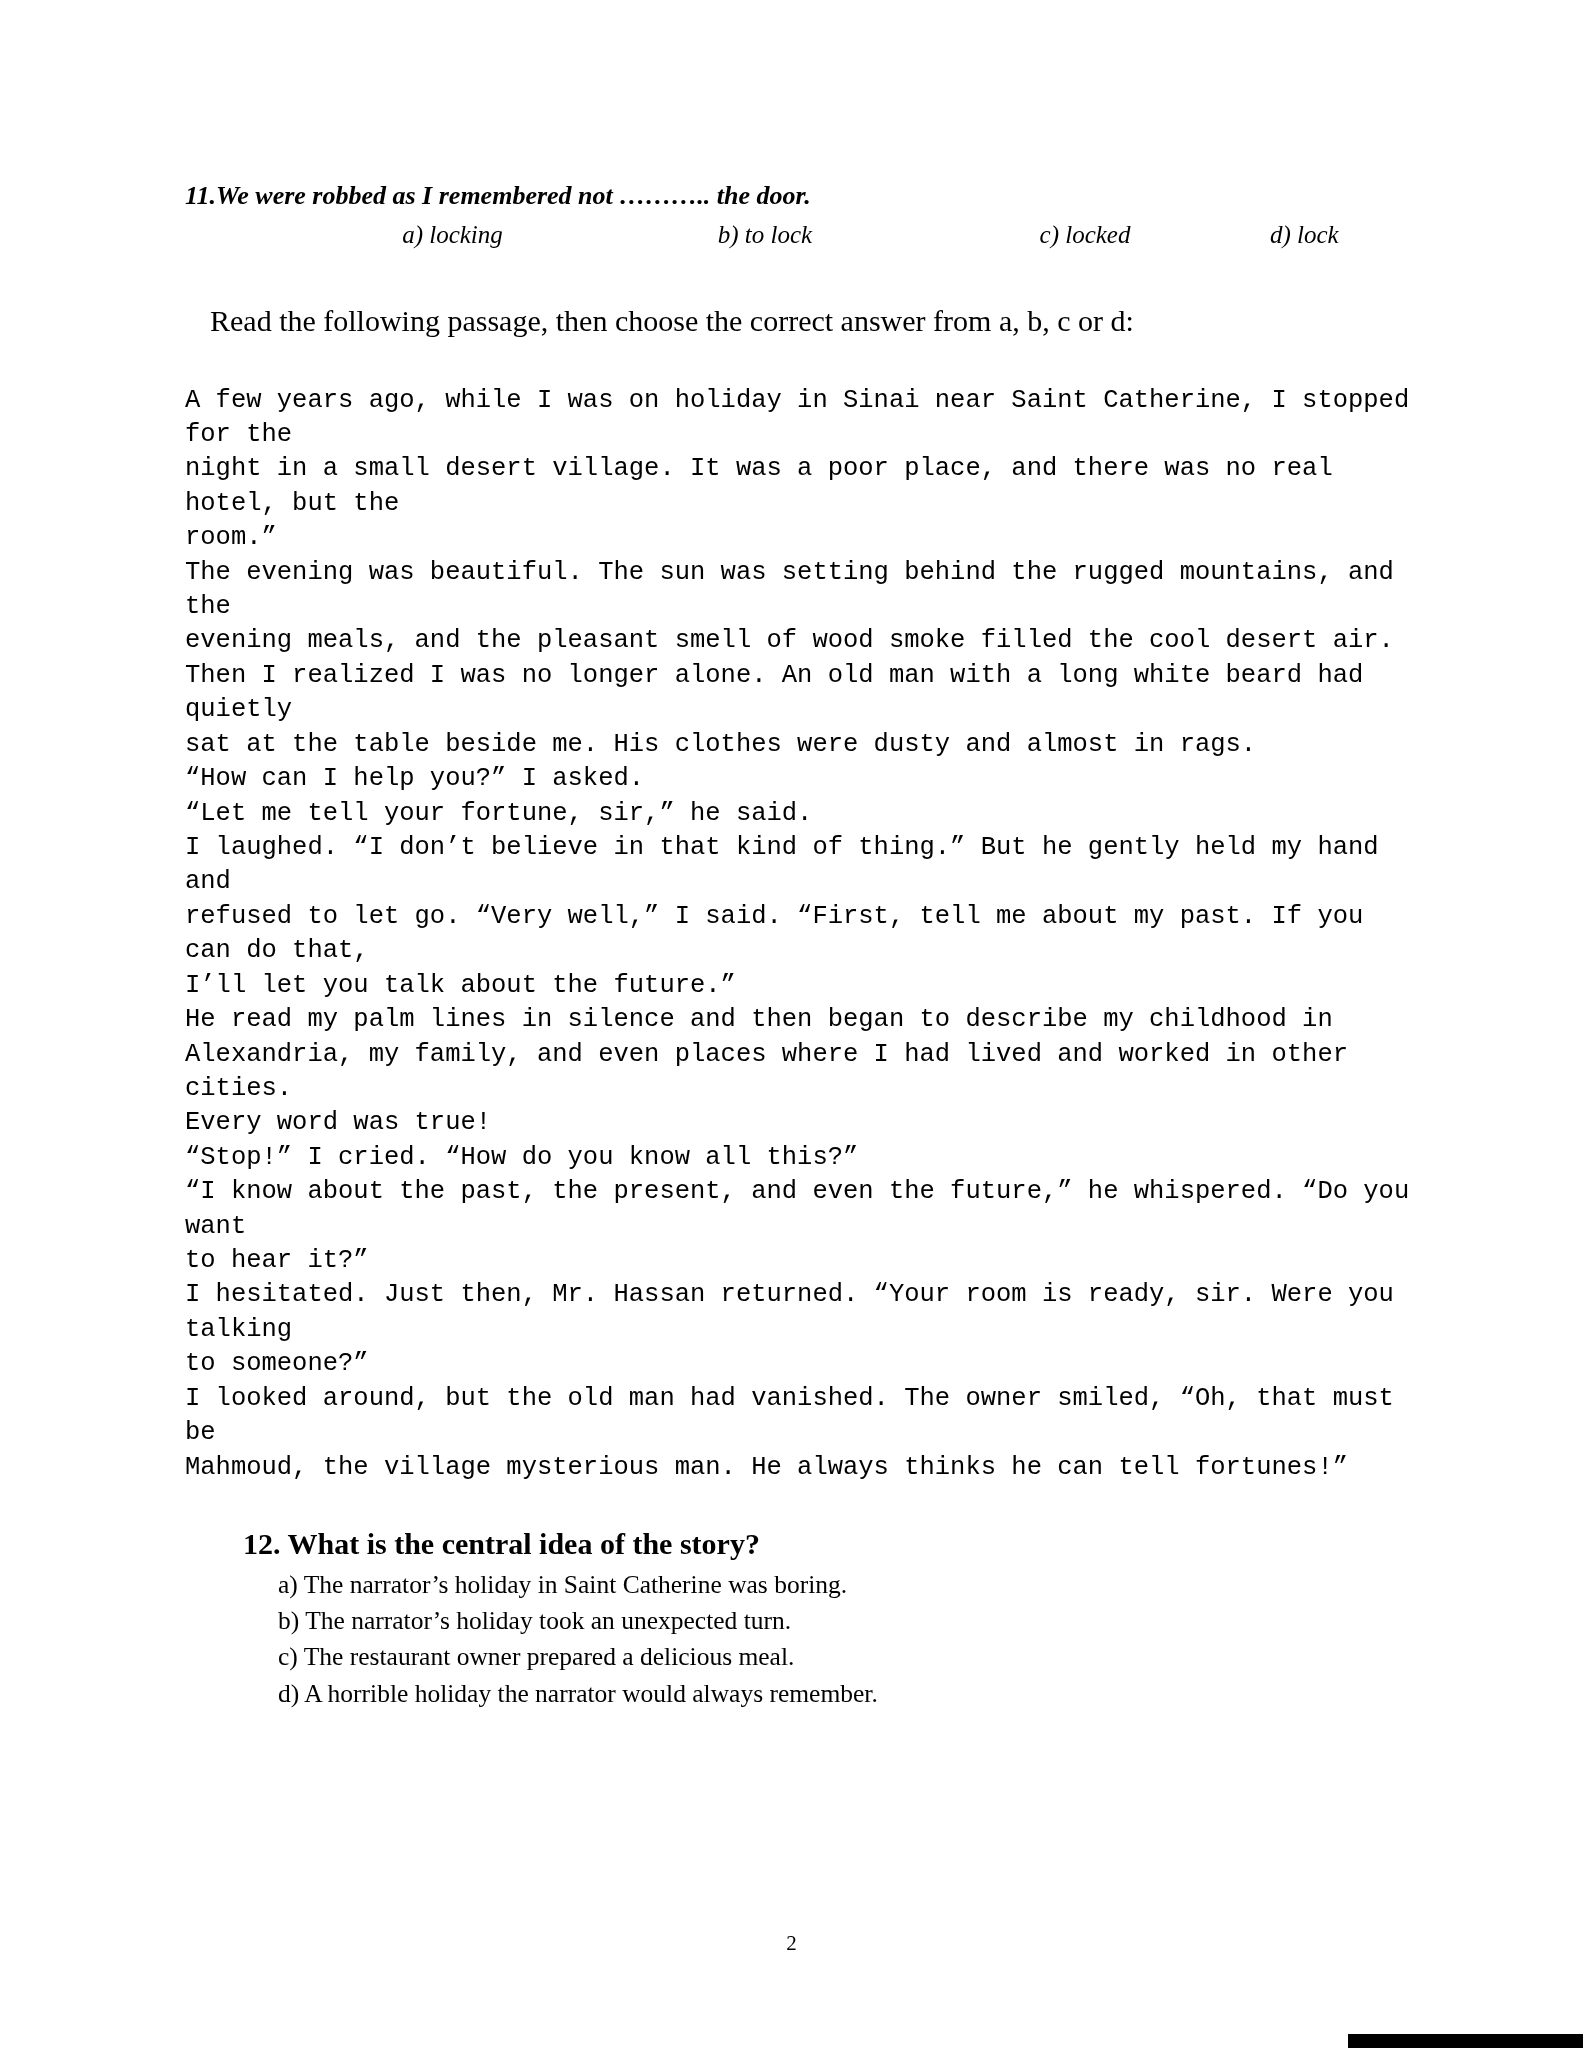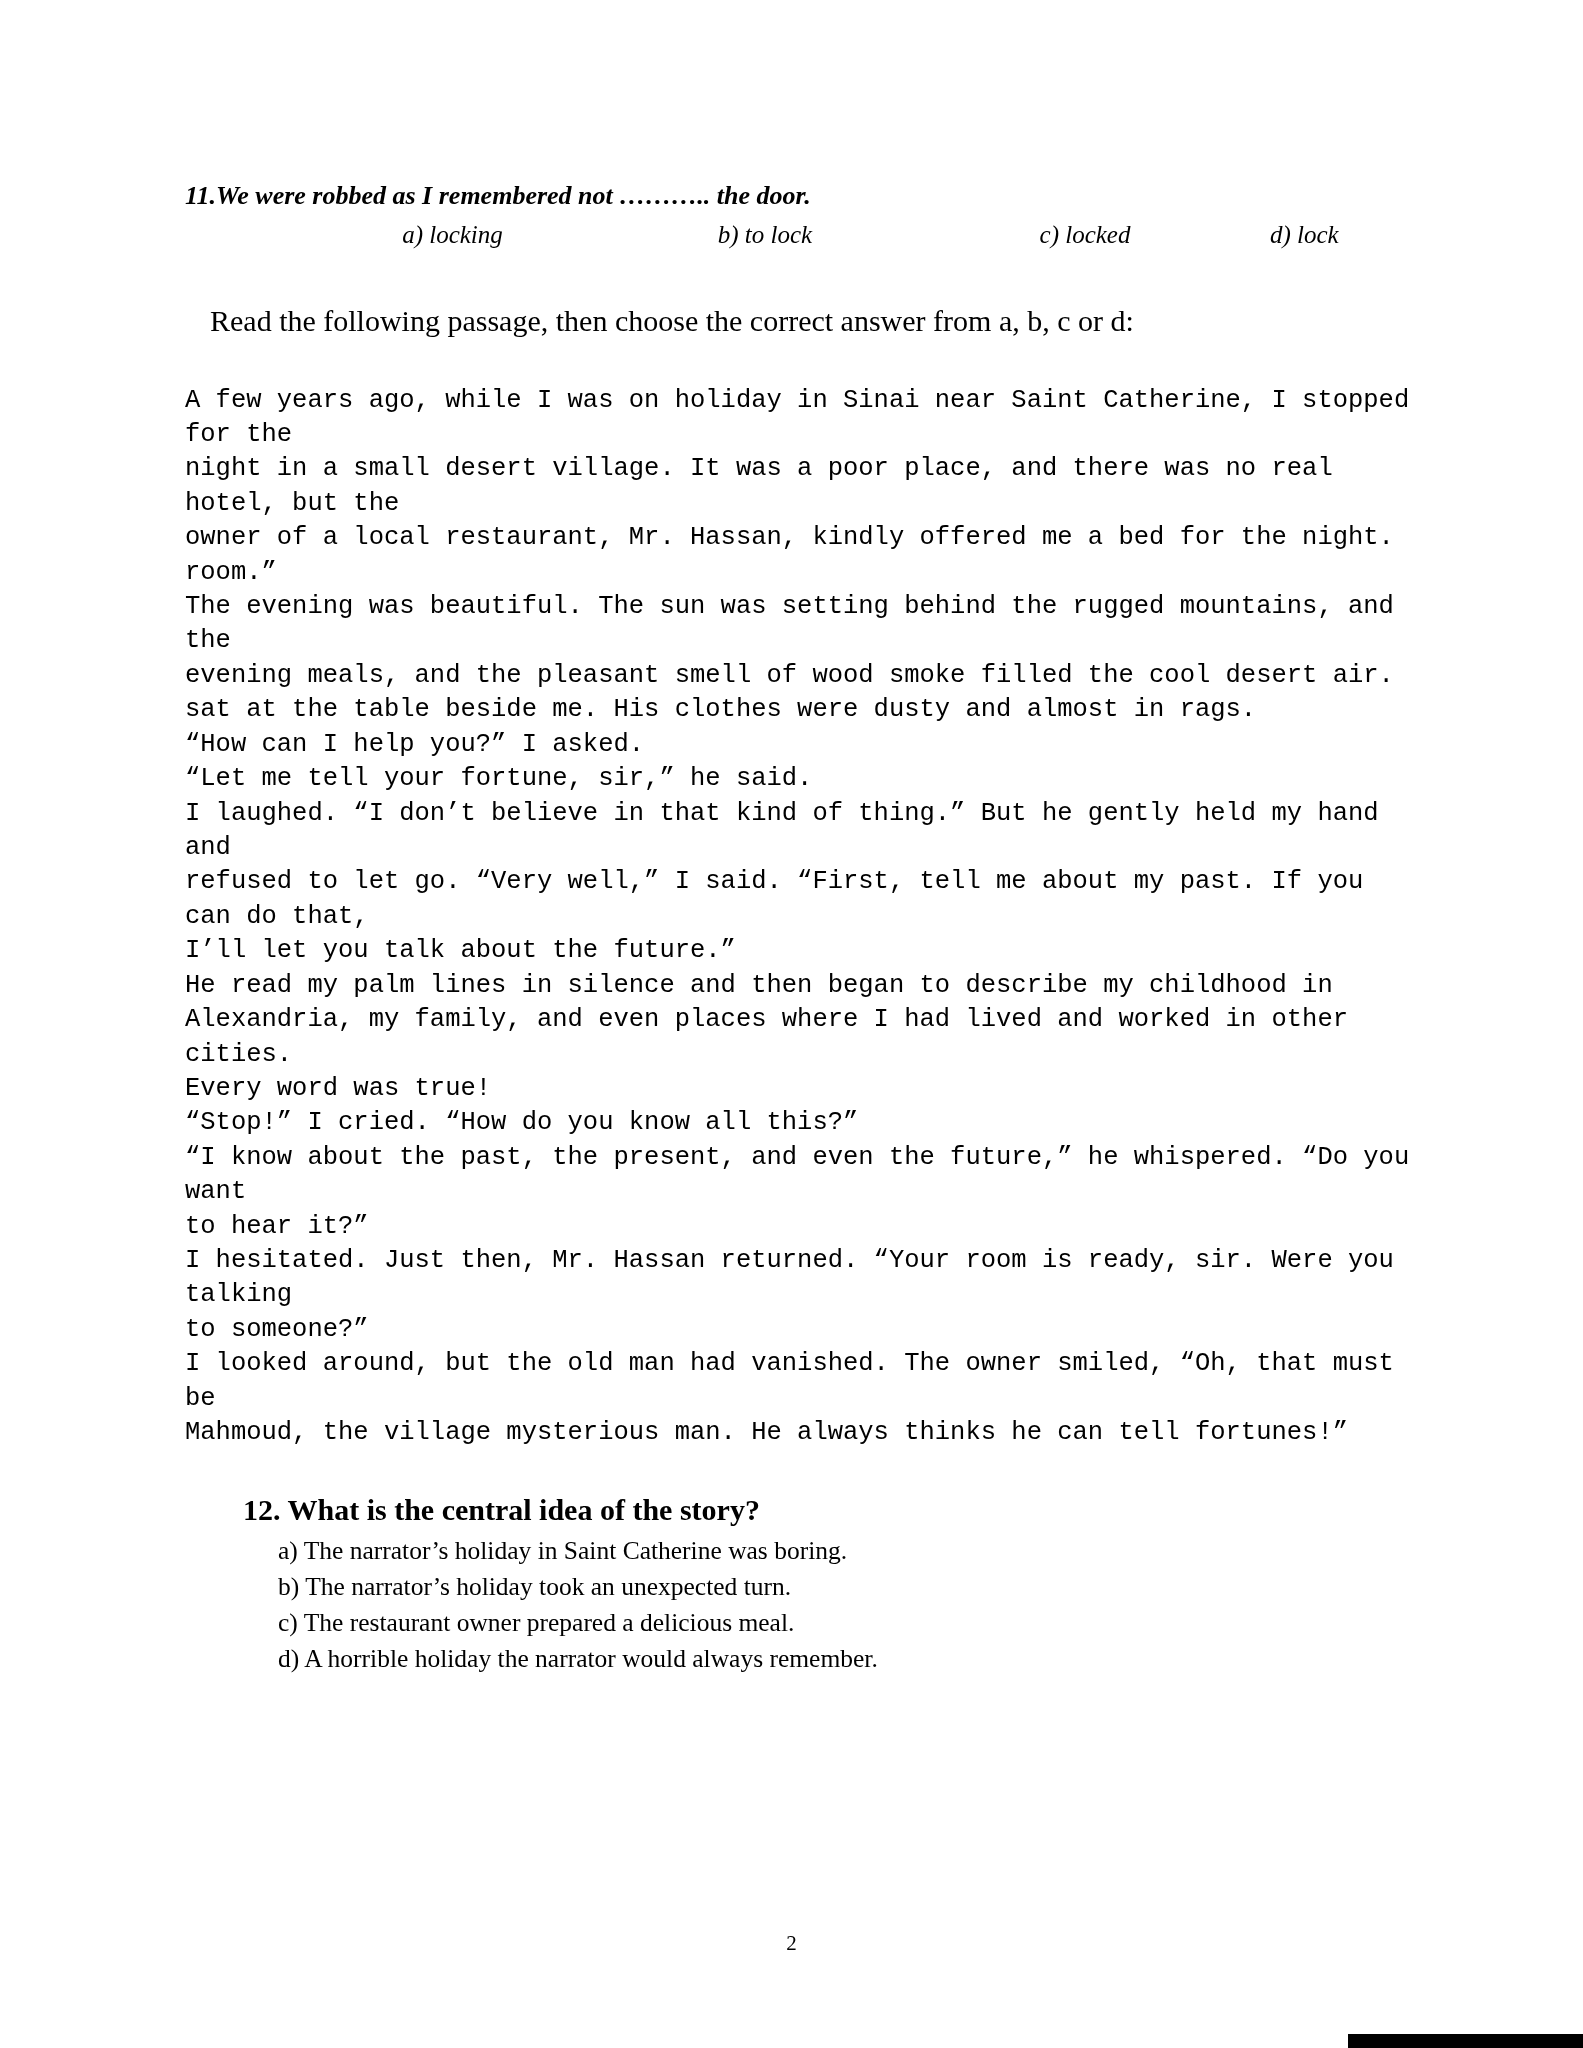--- a/index.html
+++ b/index.html
@@ -128,24 +128,24 @@
       <span class="opt opt-c">c) locked</span>
       <span class="opt opt-d">d) lock</span>
     </div>
   </div>
 
   <div class="instruction">Read the following passage, then choose the correct answer from a, b, c or d:</div>
 
   <div class="passage">
     <p>A few years ago, while I was on holiday in Sinai near Saint Catherine, I stopped for the</p>
     <p>night in a small desert village. It was a poor place, and there was no real hotel, but the</p>
-    <p>owner of a local restaurant, Mr. Hassan, kindly offered me a bed for the night.</p>
     <p>room.”</p>
     <p>The evening was beautiful. The sun was setting behind the rugged mountains, and the</p>
     <p>evening meals, and the pleasant smell of wood smoke filled the cool desert air.</p>
+    <p>Then I realized I was no longer alone. An old man with a long white beard had quietly</p>
     <p>sat at the table beside me. His clothes were dusty and almost in rags.</p>
     <p>“How can I help you?” I asked.</p>
     <p>“Let me tell your fortune, sir,” he said.</p>
     <p>I laughed. “I don’t believe in that kind of thing.” But he gently held my hand and</p>
     <p>refused to let go. “Very well,” I said. “First, tell me about my past. If you can do that,</p>
     <p>I’ll let you talk about the future.”</p>
     <p>He read my palm lines in silence and then began to describe my childhood in</p>
     <p>Alexandria, my family, and even places where I had lived and worked in other cities.</p>
     <p>Every word was true!</p>
     <p>“Stop!” I cried. “How do you know all this?”</p>

